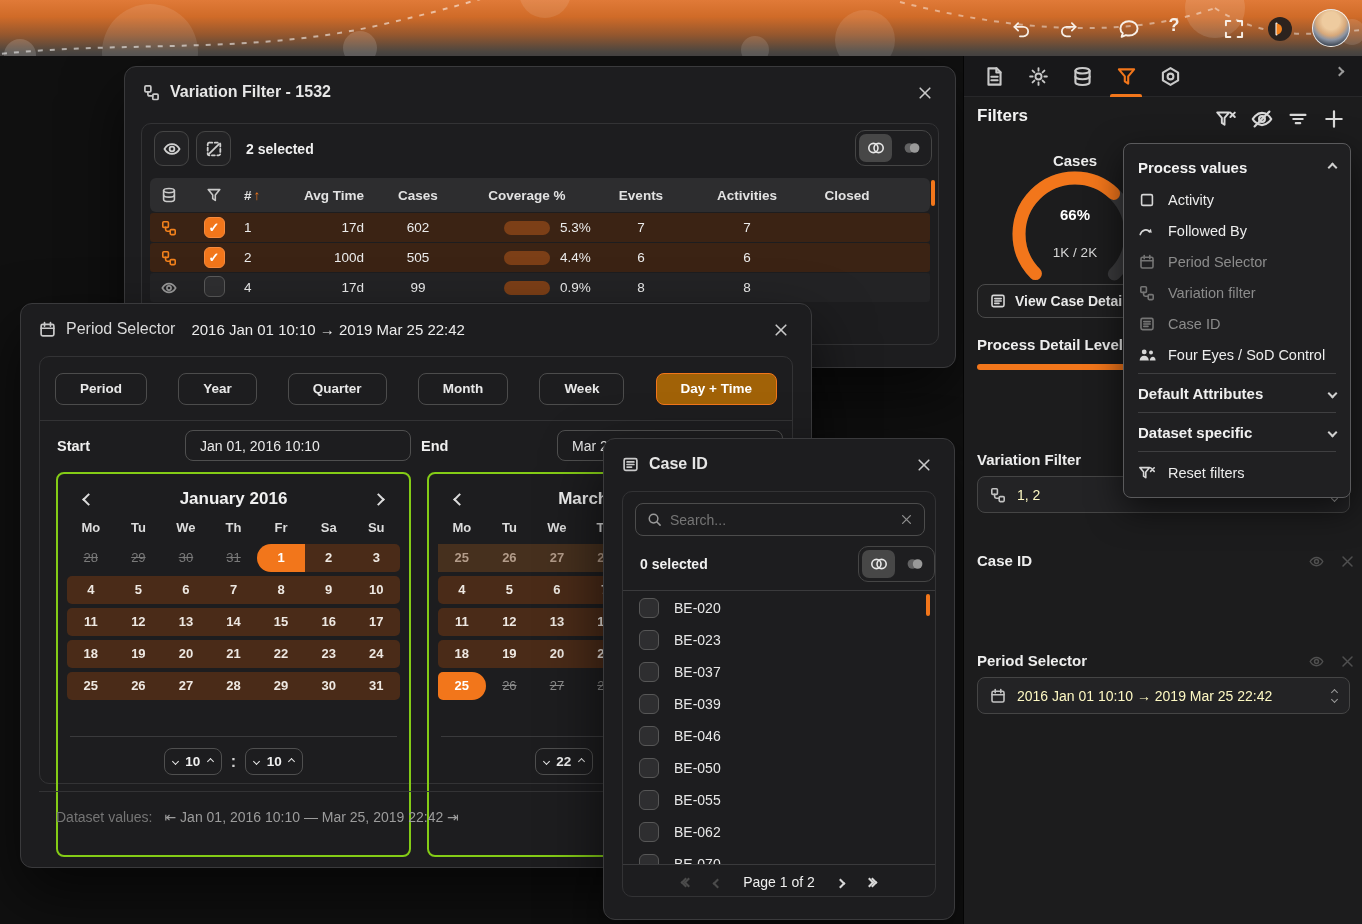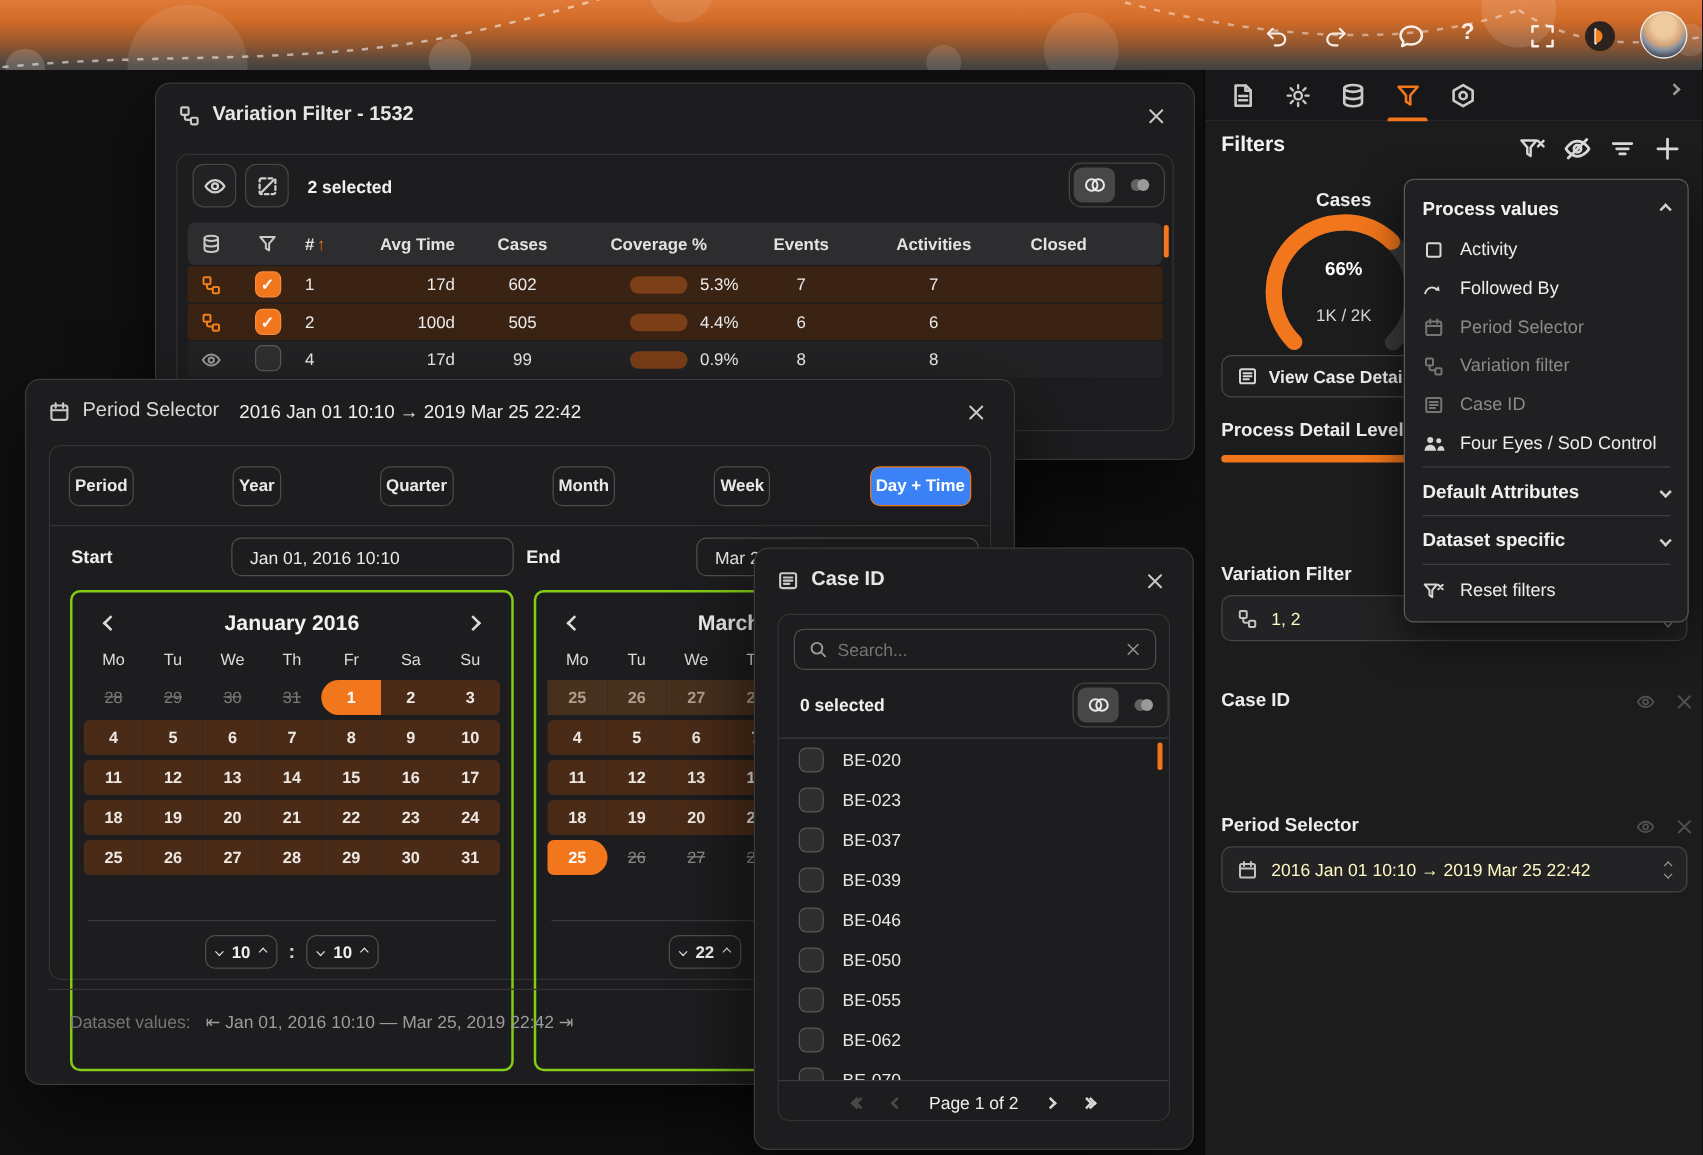--- a/index.html
+++ b/index.html
@@ -94,31 +94,31 @@
   .cb.on{background:#f2761b;border-color:#f78b3e}
   .cb.on::after{content:"✓";color:#fff;font-size:13px;font-weight:700}
   .vscroll{position:absolute;right:3px;top:56px;width:4px;height:26px;border-radius:2px;background:#f2761b}
   .hd-ic{width:16px;height:16px;color:#c9c9c9}
   .up-arrow{color:#f2761b;font-weight:700;margin-left:2px}
 
   
   #period-modal{left:20px;top:303px;width:792px;height:565px;z-index:20}
   .modes{position:absolute;left:0;top:0;width:100%;height:64px;border-bottom:1px solid #333335;display:flex;align-items:center;
     justify-content:space-between;padding:0 15px}
-  .mode-btn{height:32px;padding:0 4px;border:1px solid #4c4c4c;border-radius:8px;font-size:13.5px;font-weight:600;color:#e8e8e8;
+  .mode-btn{height:32px;padding:0 24px;border:1px solid #4c4c4c;border-radius:8px;font-size:13.5px;font-weight:600;color:#e8e8e8;
     display:flex;align-items:center;background:transparent}
-  .mode-btn.active{background:#3b82f6;border-color:#f2761b;color:#fff}
+  .mode-btn.active{background:#a16207;border-color:#f2761b;color:#fff}
   .pm-lab{position:absolute;font-size:14.5px;font-weight:700;color:#efefef}
   .pm-input{position:absolute;height:31px;width:226px;border:1px solid #4f4f4f;border-radius:8px;display:flex;align-items:center;
     padding:0 14px;font-size:14px;color:#e9e9e9}
   .cal{position:absolute;top:115px;width:355px;height:385px;border:2px solid #84cc16;border-radius:8px}
   .cal-nav{position:absolute;left:0;top:10px;width:100%;height:30px;display:flex;align-items:center;padding:0 26px}
   .cal-title{flex:1;text-align:center;font-size:17px;font-weight:700;color:#f0f0f0}
   .cal-wd{position:absolute;left:0;top:46px;width:100%;display:flex;padding:0 9px}
-  .wd{width:48px;text-align:center;font-size:13px;font-weight:400;color:#dcdcdc}
+  .wd{width:48px;text-align:center;font-size:13px;font-weight:700;color:#dcdcdc}
   .cal-weeks{position:absolute;left:0;top:70px;width:100%;padding:0 9px}
   .week{display:flex;margin-bottom:4px}
   .day{width:48px;height:28px;line-height:28px;text-align:center;font-size:13px;font-weight:600;color:#eee8e2}
   .day.range{background:#4a2b18}
   .week .day.range:first-child{border-radius:5px 0 0 5px}
   .week .day.range:last-child{border-radius:0 5px 5px 0}
   .day.start{background:#f2761b;border-radius:14px 0 0 14px;color:#fff}
   .day.end{background:#f2761b;border-radius:5px 14px 14px 5px;color:#fff}
   .day.out{color:#7a7a7a;text-decoration:line-through;font-weight:500}
   .day.strike{color:#8d8d8d;text-decoration:line-through;font-weight:500}

